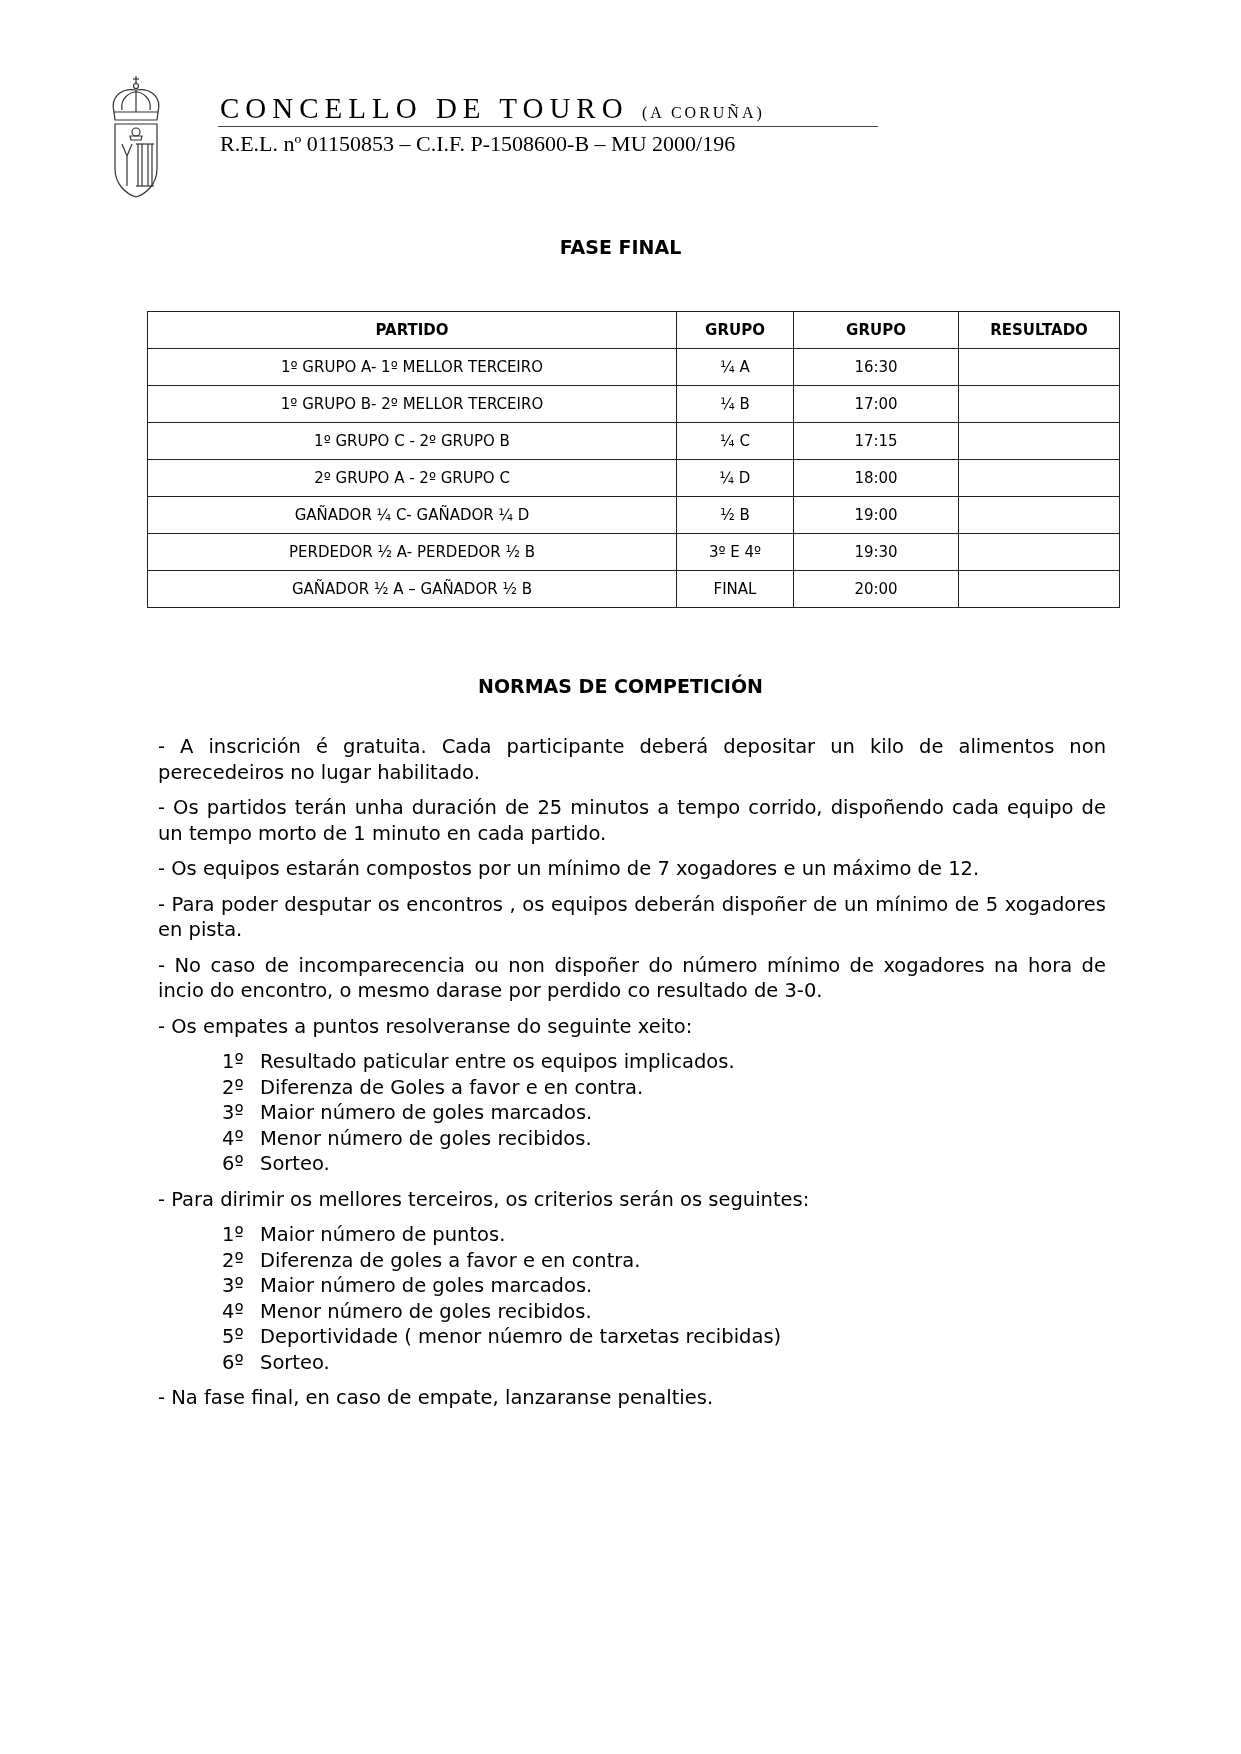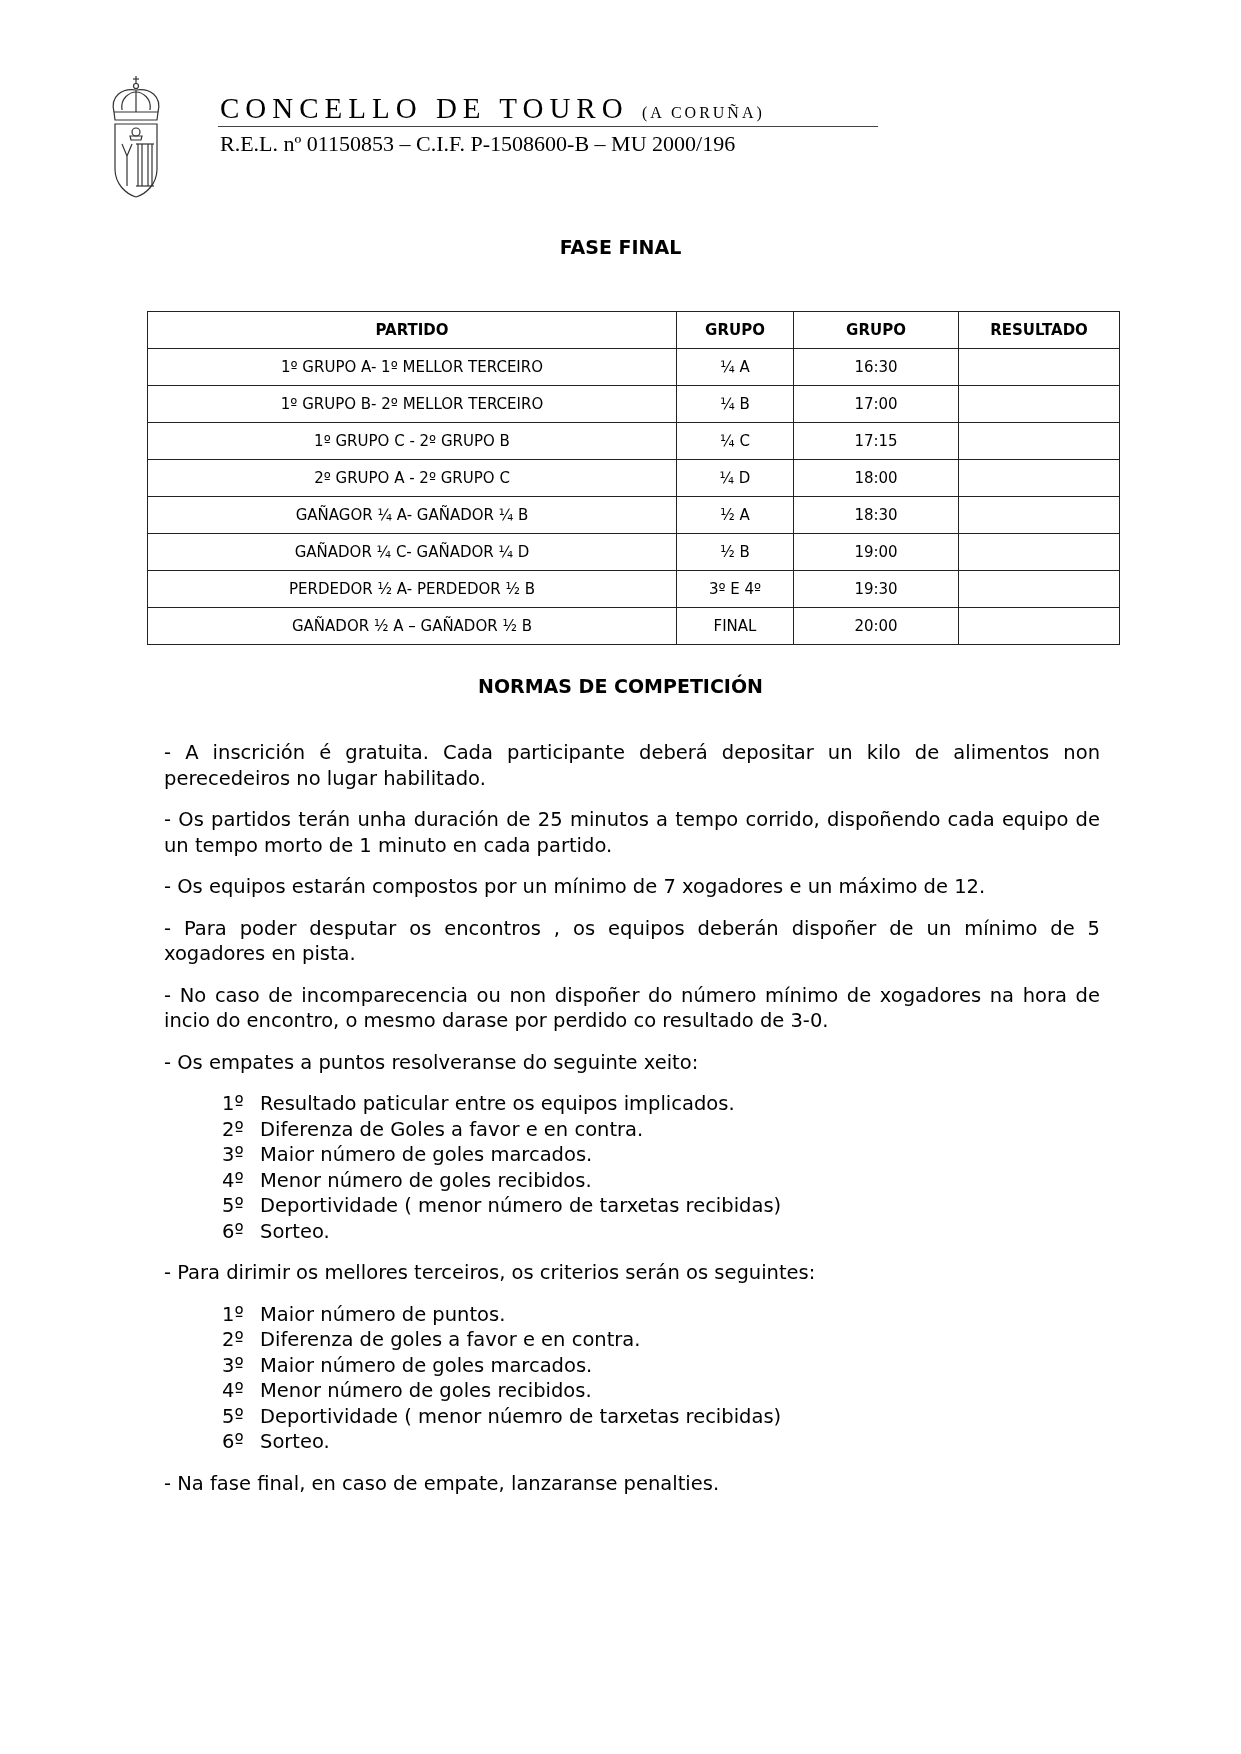--- a/index.html
+++ b/index.html
@@ -18,21 +18,21 @@
   #fase-title { top: 236px; }
   #normas-title { top: 675px; }
 
   table.schedule { position: absolute; left: 147px; top: 311px; border-collapse: collapse;
                    font-size: 15px; }
   table.schedule td, table.schedule th { border: 1.4px solid #222; text-align: center; height: 36px; padding: 0; }
   table.schedule th { font-weight: bold; }
   .c1 { width: 528px; } .c2 { width: 116px; margin-left: 16px; } .c3 { width: 164px; } .c4 { width: 160px; }
 
   .rules { position: absolute; left: 148px; top: 724px; width: 968px; font-size: 19.5px; line-height: 25.5px; }
-  .rule { text-align: justify; margin: 16px; }
+  .rule { text-align: justify; margin: 10px; }
   .rule.last-left { text-align-last: left; }
   .sub-item { padding-left: 74px; white-space: nowrap; }
   .sub-item .num { display: inline-block; width: 38px; }
   b { font-weight: bold; }
 </style>
 </head>
 <body>
 
 <div class="crest">
   <svg width="56" height="125" viewBox="0 0 56 125" fill="none" stroke="#333" stroke-width="1.2">
@@ -92,26 +92,20 @@
         <td class="c3">17:15</td>
         <td class="c4"></td>
       </tr>
       <tr>
         <td class="c1">2º GRUPO A - 2º GRUPO C</td>
         <td class="c2">¼ D</td>
         <td class="c3">18:00</td>
         <td class="c4"></td>
       </tr>
       <tr>
-        <td class="c1">GAÑAGOR ¼ A- GAÑADOR ¼ B</td>
-        <td class="c2">½ A</td>
-        <td class="c3">18:30</td>
-        <td class="c4"></td>
-      </tr>
-      <tr>
         <td class="c1">GAÑADOR ¼ C- GAÑADOR ¼ D</td>
         <td class="c2">½ B</td>
         <td class="c3">19:00</td>
         <td class="c4"></td>
       </tr>
       <tr>
         <td class="c1">PERDEDOR ½ A- PERDEDOR ½ B</td>
         <td class="c2">3º E 4º</td>
         <td class="c3">19:30</td>
         <td class="c4"></td>
@@ -132,21 +126,20 @@
   <p class="rule last-left">- Os partidos terán unha duración de 25 minutos a tempo corrido, dispoñendo cada equipo de un tempo morto de 1 minuto en cada partido.</p>
   <p class="rule last-left">- Os equipos estarán compostos por un mínimo de 7 xogadores e un máximo de 12.</p>
   <p class="rule last-left">- Para poder desputar os encontros , os equipos deberán dispoñer de un mínimo de 5 xogadores en pista.</p>
   <p class="rule last-left">- No caso de incomparecencia ou non dispoñer do número mínimo de xogadores na hora de incio do encontro, o mesmo darase por perdido co resultado de 3-0.</p>
   <p class="rule last-left">- Os empates a puntos resolveranse do seguinte xeito:</p>
   <div id="tiebreak-points">
       <div class="sub-item"><span class="num">1º</span><span>Resultado paticular entre os equipos implicados.</span></div>
       <div class="sub-item"><span class="num">2º</span><span>Diferenza de Goles a favor e en contra.</span></div>
       <div class="sub-item"><span class="num">3º</span><span>Maior número de goles marcados.</span></div>
       <div class="sub-item"><span class="num">4º</span><span>Menor número de goles recibidos.</span></div>
-      <div class="sub-item"><span class="num">5º</span><span>Deportividade ( menor número de tarxetas recibidas)</span></div>
       <div class="sub-item"><span class="num">6º</span><span>Sorteo.</span></div>
     </div>
   <p class="rule last-left">- Para dirimir os mellores terceiros, os criterios serán os seguintes:</p>
   <div id="tiebreak-thirds">
       <div class="sub-item"><span class="num">1º</span><span>Maior número de puntos.</span></div>
       <div class="sub-item"><span class="num">2º</span><span>Diferenza de goles a favor e en contra.</span></div>
       <div class="sub-item"><span class="num">3º</span><span>Maior número de goles marcados.</span></div>
       <div class="sub-item"><span class="num">4º</span><span>Menor número de goles recibidos.</span></div>
       <div class="sub-item"><span class="num">5º</span><span>Deportividade ( menor núemro de tarxetas recibidas)</span></div>
       <div class="sub-item"><span class="num">6º</span><span>Sorteo.</span></div>

